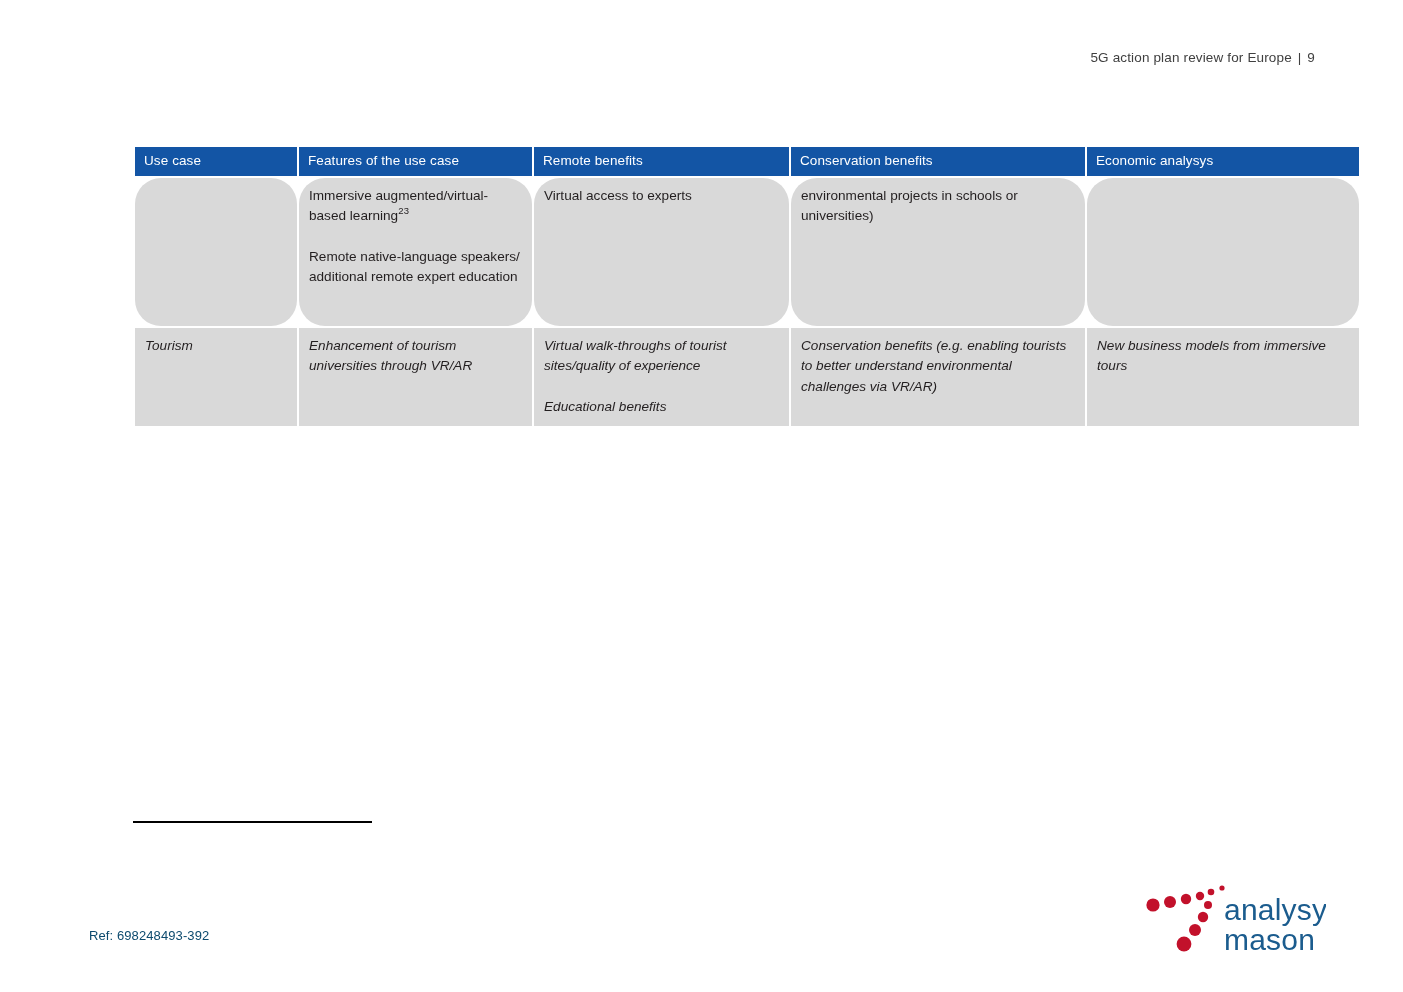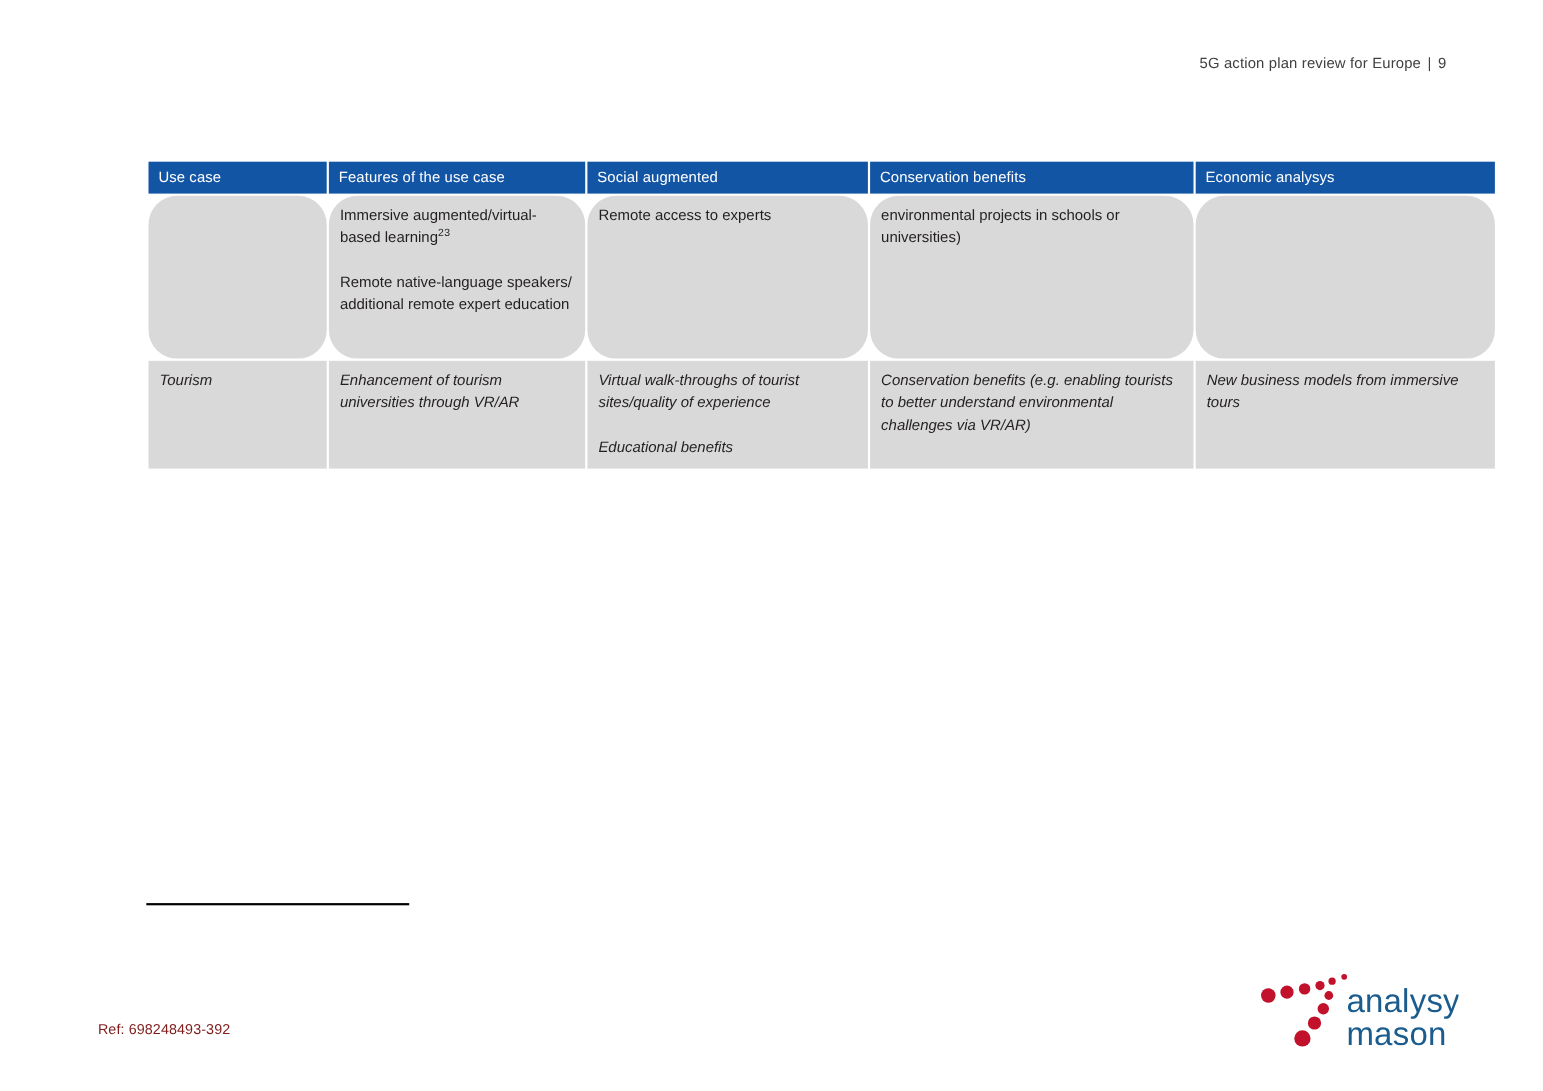--- a/index.html
+++ b/index.html
@@ -94,21 +94,21 @@
     background: #000000;
   }
 
   
   .doc-ref {
     position: absolute;
     left: 89px;
     top: 928px;
     font-size: 13px;
     letter-spacing: 0.1px;
-    color: #7f1d1d;
+    color: #0c4a6e;
     white-space: nowrap;
   }
 
   
   .logo {
     position: absolute;
     left: 1146px;
     top: 884px;
     width: 180px;
     height: 78px;
@@ -122,34 +122,34 @@
   <span>5G action plan review for Europe</span>
   <span class="sep">|</span>
   <span>9</span>
 </div>
 
 <table class="benefits-table">
   <thead>
     <tr>
       <th class="col-usecase">Use case</th>
       <th class="col-features">Features of the use case</th>
-      <th class="col-social">Social augmented</th>
+      <th class="col-social">Remote benefits</th>
       <th class="col-environment">Conservation benefits</th>
       <th class="col-economic">Economic analysys</th>
     </tr>
   </thead>
   <tbody>
     <tr class="row-continued">
       <td class="col-usecase"></td>
       <td class="col-features">
         <p><span>Immersive augmented/virtual-based learning</span><sup>23</sup></p>
         <p>Remote native-language speakers/ additional remote expert education</p>
       </td>
       <td class="col-social">
-        <p>Remote access to experts</p>
+        <p>Virtual access to experts</p>
       </td>
       <td class="col-environment">
         <p>environmental projects in schools or universities)</p>
       </td>
       <td class="col-economic"></td>
     </tr>
     <tr class="row-tourism">
       <td class="col-usecase">Tourism</td>
       <td class="col-features">
         <p>Enhancement of tourism universities through VR/AR</p>

